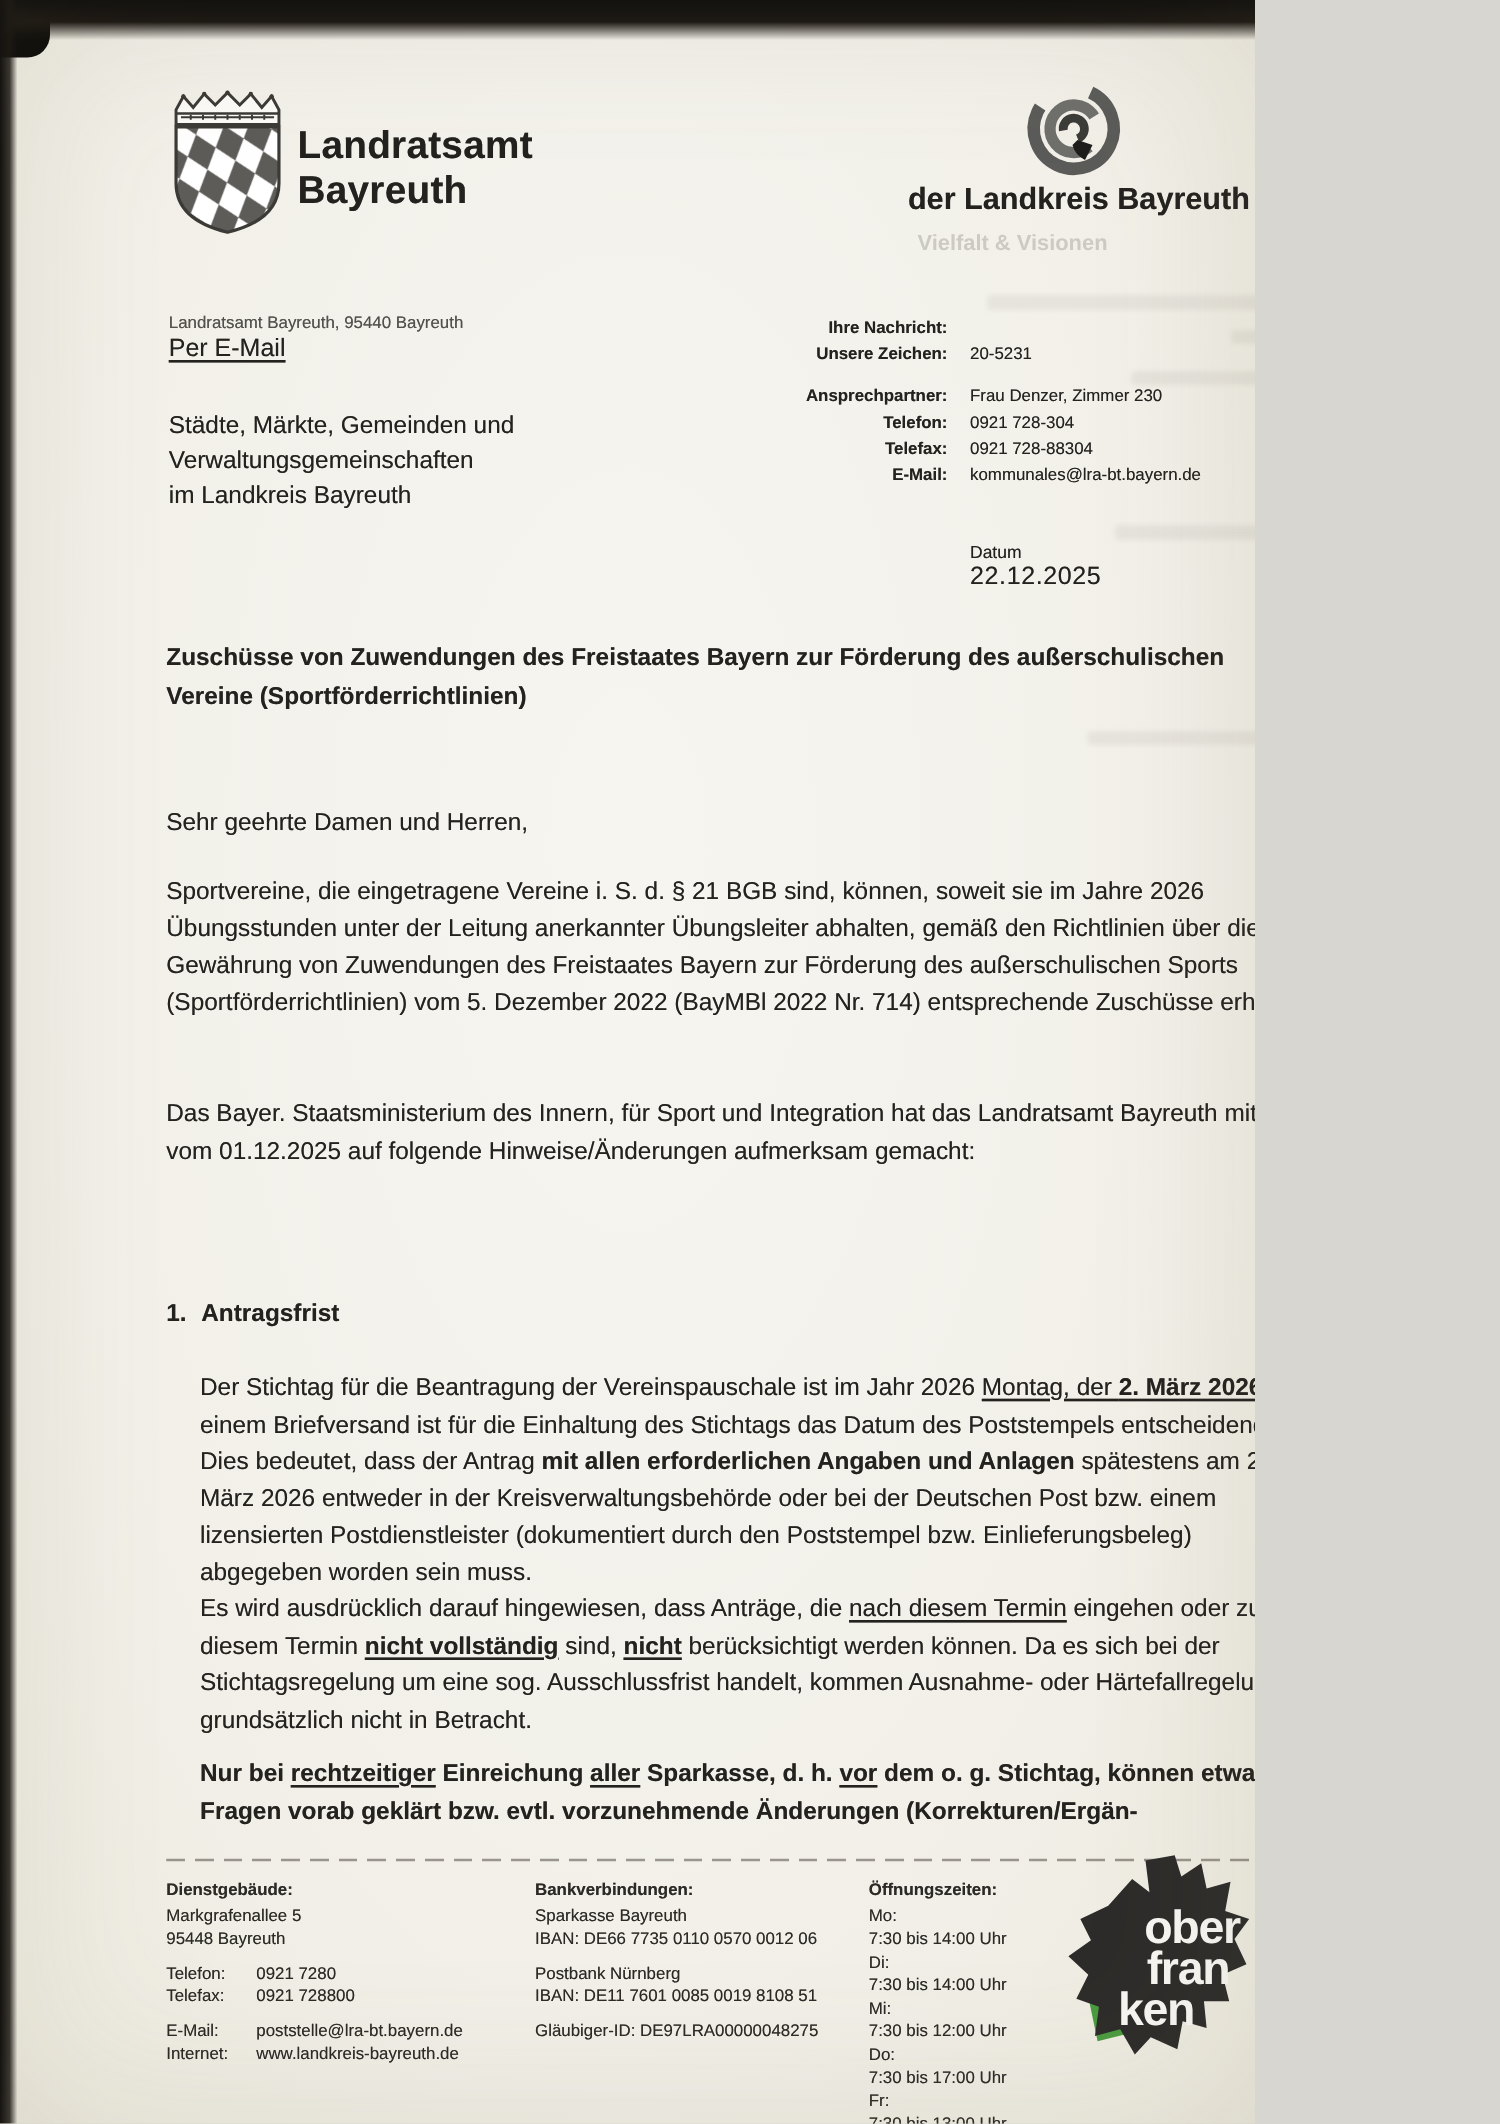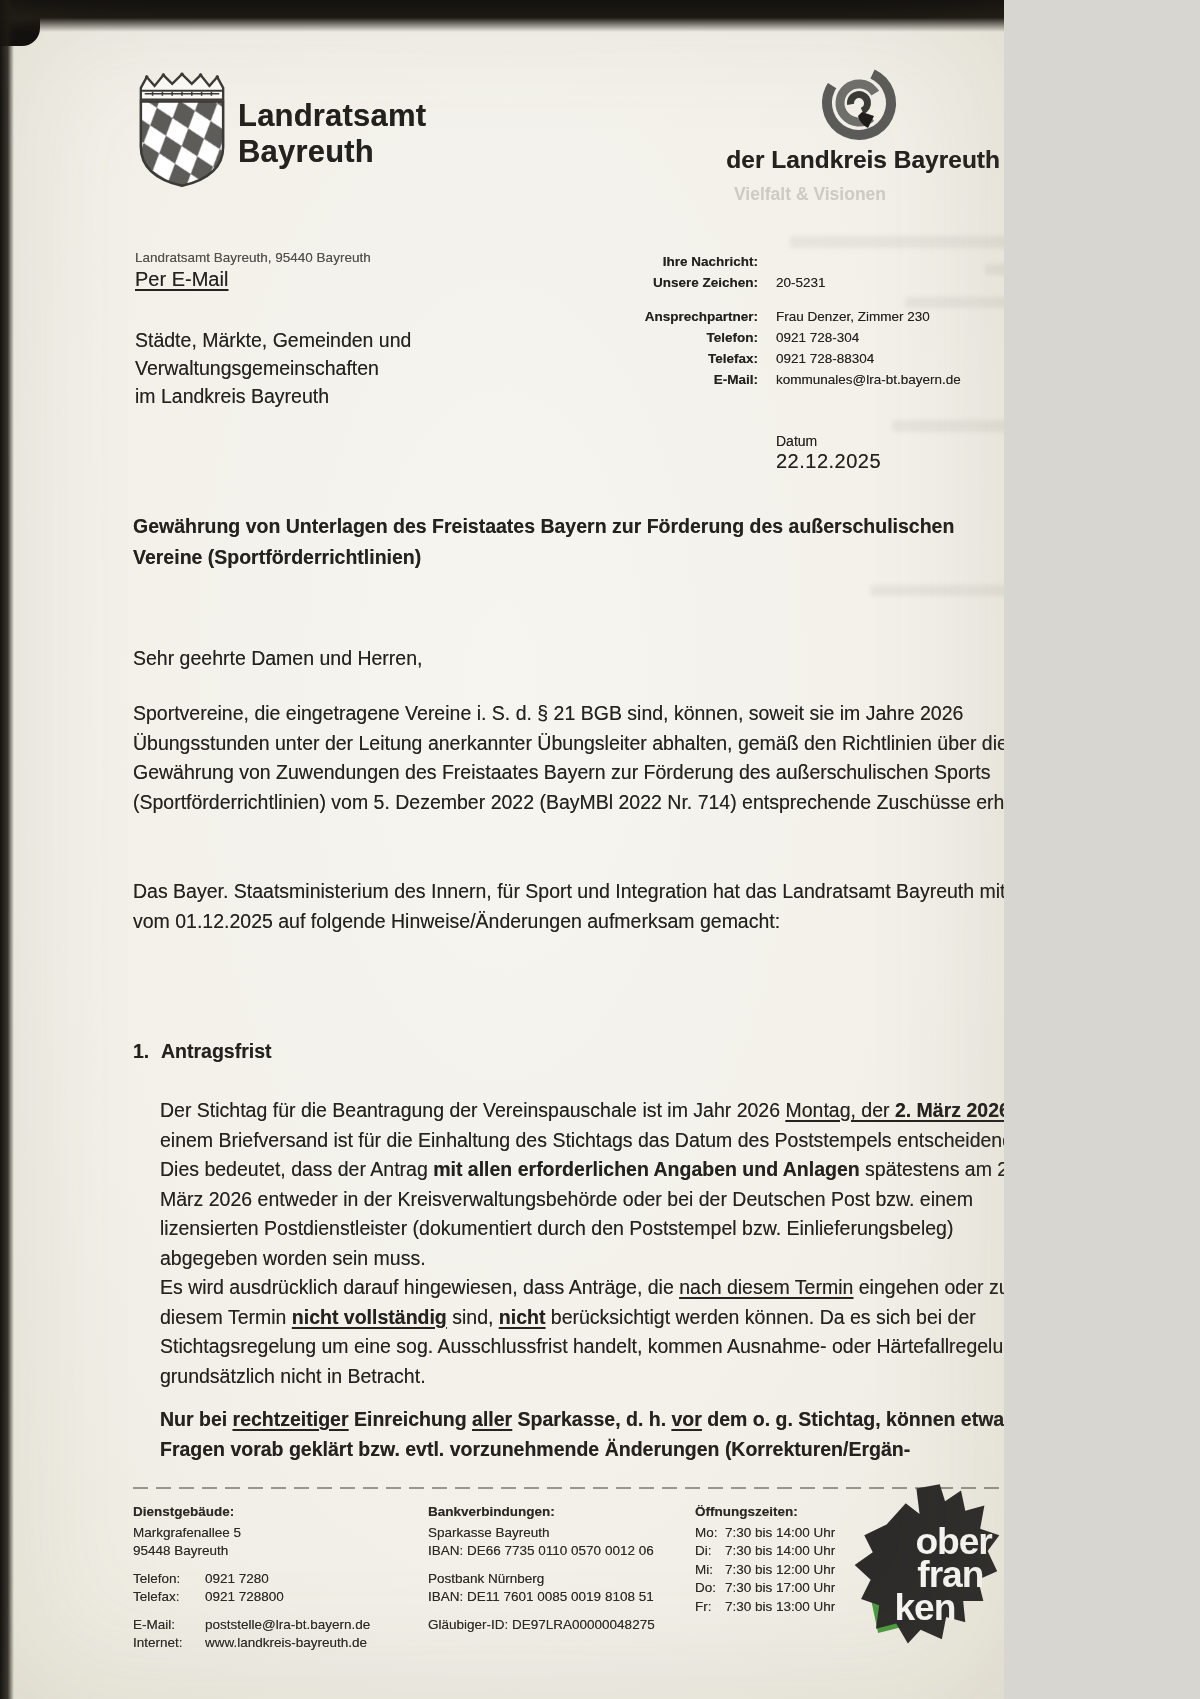--- a/index.html
+++ b/index.html
@@ -57,21 +57,21 @@
   .foot-rule{left:133px;top:1487px;width:928px;height:2px;
     background:repeating-linear-gradient(90deg,rgba(66,60,52,.5) 0 15px,rgba(66,60,52,0) 15px 23px);}
   .foot{font-size:13.5px;line-height:18.5px;color:#2c2a26;}
   .foot .title{font-weight:bold;margin-bottom:2px;}
   .fc1{left:133px;top:1503px;width:280px;}
   .fc2{left:428px;top:1503px;width:260px;}
   .fc3{left:695px;top:1503px;width:190px;}
   .foot-gap{height:9px;}
   .kv{display:flex;}
   .kv .k{width:72px;}
-  .hours-row{display:flex;}
+  .hours-row{display:flex;flex-direction:column;}
   .hours-row .d{width:30px;}
 
   .ghost{position:absolute;background:#7a766e;opacity:.10;filter:blur(2px);border-radius:2px;}
 </style>
 </head>
 <body>
 
 <div class="page">
 
   <div class="edge-corner"></div>
@@ -161,21 +161,21 @@
     </div>
     <div class="meta-row">
       <div class="meta-label">E-Mail:</div>
       <div class="meta-value">kommunales@lra-bt.bayern.de</div>
     </div>
   </div>
   <div class="abs date-label soft">Datum</div>
   <div class="abs date-value soft">22.12.2025</div>
 
   <div class="abs subject soft">
-    <span>Gewährung von Unterlagen des Freistaates Bayern zur Förderung des außerschulischen</span><br>
+    <span>Zuschüsse von Zuwendungen des Freistaates Bayern zur Förderung des außerschulischen</span><br>
     <span>Vereine (Sportförderrichtlinien)</span>
   </div>
   <div class="abs dash-artifact"></div>
 
   <div class="abs salutation soft">Sehr geehrte Damen und Herren,</div>
   <div class="abs para p1 soft"><span>Sportvereine, die eingetragene Vereine i. S. d. § 21 BGB sind, können, soweit sie im Jahre 2026 Übungsstunden unter der Leitung anerkannter Übungsleiter abhalten, gemäß den Richtlinien über die Gewährung von Zuwendungen des Freistaates Bayern zur Förderung des außerschulischen Sports (Sportförderrichtlinien) vom 5. Dezember 2022 (BayMBl 2022 Nr. 714) entsprechende Zuschüsse erhalten.</span></div>
   <div class="abs para p2 soft"><span>Das Bayer. Staatsministerium des Innern, für Sport und Integration hat das Landratsamt Bayreuth mit IMS vom 01.12.2025 auf folgende Hinweise/Änderungen aufmerksam gemacht:</span></div>
 
   <div class="abs sec-head soft">
     <span class="num">1.</span><span>Antragsfrist</span>

